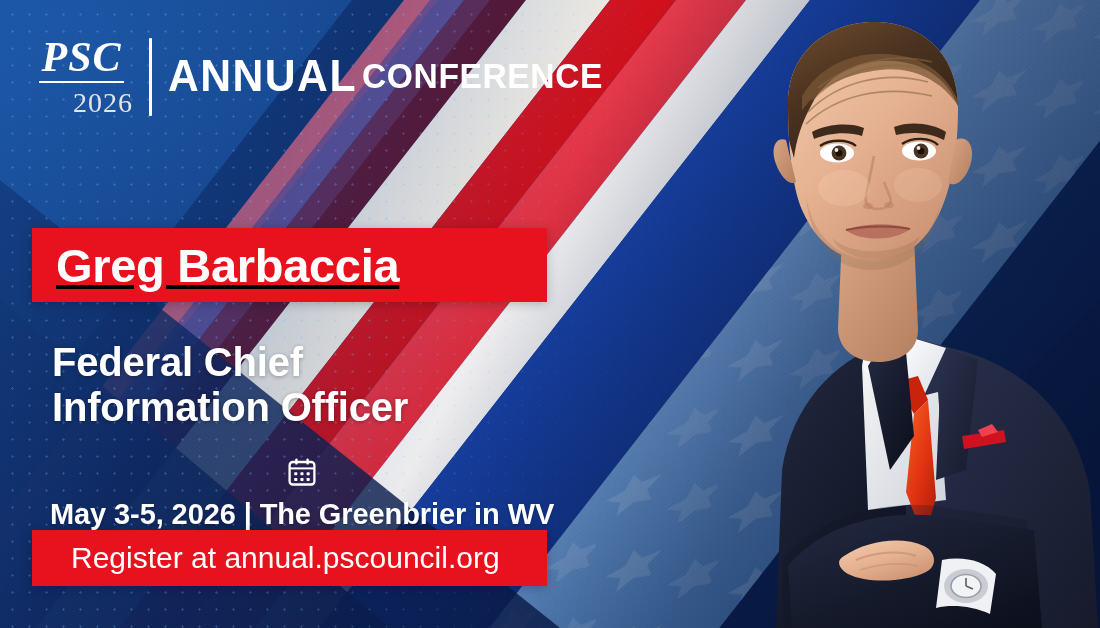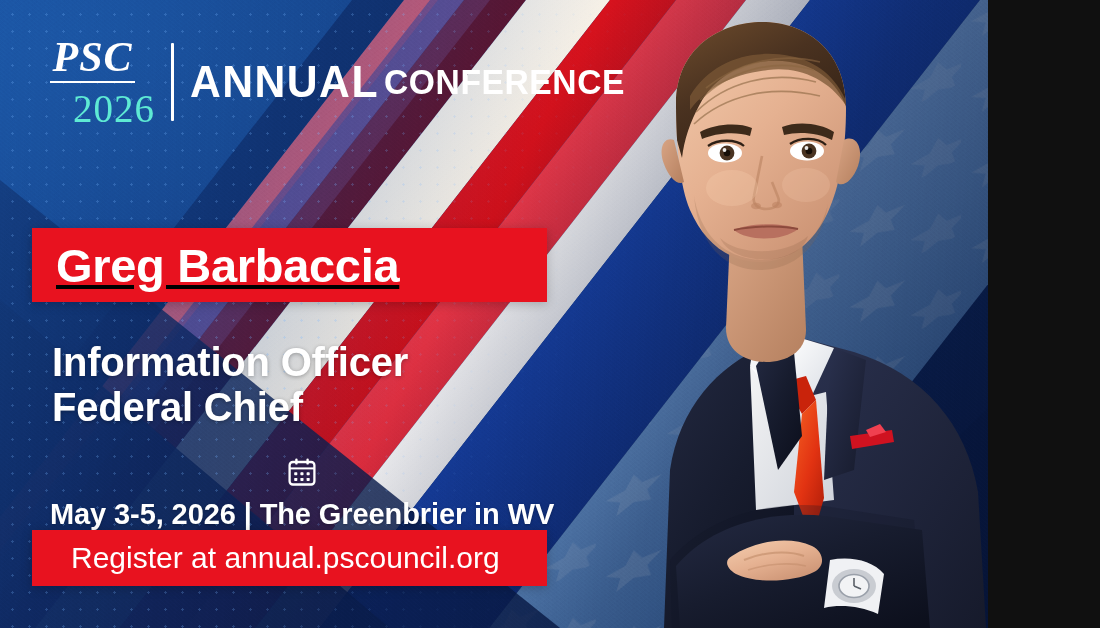--- a/index.html
+++ b/index.html
@@ -1,18 +1,18 @@
 <!DOCTYPE html>
 <html><head>
 <meta charset="utf-8">
 <style>
   html,body{margin:0;padding:0;background:#101010;}
   *{box-sizing:border-box;}
   #poster{
-    position:relative;width:988px;height:628px;overflow:hidden;
+    position:relative;width:1100px;height:628px;overflow:hidden;
     font-family:"Liberation Sans", sans-serif;
     background:#123f86;
   }
 
   
   .bg-base{
     position:absolute;inset:0;
     background:
       radial-gradient(120% 100% at 8% 6%, #1a5099 0%, #154287 38%, #0e2f6d 68%, #0a1f52 100%);
   }
@@ -53,21 +53,21 @@
   
   .logo{position:absolute;left:30px;top:36px;display:flex;align-items:center;gap:16px;}
   .logo-left{display:flex;flex-direction:column;align-items:center;line-height:1;}
   .logo-psc{
     font-family:"Liberation Serif", serif;font-style:italic;font-weight:700;
     font-size:42px;color:#ffffff;letter-spacing:1px;
     padding:0 2px 3px 2px;border-bottom:2.5px solid #ffffff;
   }
   .logo-year{
     font-family:"Liberation Serif", serif;font-weight:400;
-    font-size:39px;color:#5eead4;letter-spacing:1px;margin-top:6px;margin-left:43px;
+    font-size:28px;color:#e5e5e5;letter-spacing:1px;margin-top:6px;margin-left:43px;
   }
   .logo-rule{width:2.5px;height:78px;background:#ffffff;border-radius:1px;}
   .logo-right{display:flex;flex-direction:row;line-height:.97;}
   .logo-annual{
     font-weight:700;font-size:44px;color:#ffffff;letter-spacing:1.5px;
     transform:scaleX(.97);transform-origin:left center;
   }
   .logo-conference{
     font-weight:700;font-size:35px;color:#ffffff;letter-spacing:.6px;margin-top:4px;
     transform:scaleX(.96);transform-origin:left center;
@@ -342,22 +342,22 @@
       <div class="logo-annual">ANNUAL</div>
       <div class="logo-conference">CONFERENCE</div>
     </div>
   </div>
 
   <div class="name-banner">
     <span class="name-text">Greg Barbaccia</span>
   </div>
 
   <div class="title">
+    <div>Federal Chief</div>
     <div>Information Officer</div>
-    <div>Federal Chief</div>
   </div>
 
   <div class="dateline">
     <svg class="cal-icon" viewBox="0 0 30 30" xmlns="http://www.w3.org/2000/svg">
       <rect x="2.6" y="5" width="24.8" height="22.5" rx="3.2" ry="3.2" fill="none" stroke="#ffffff" stroke-width="2.3"></rect>
       <rect x="8.2" y="1.6" width="2.4" height="6" rx="1.2" fill="#ffffff"></rect>
       <rect x="19.4" y="1.6" width="2.4" height="6" rx="1.2" fill="#ffffff"></rect>
       <line x1="2.6" y1="11.4" x2="27.4" y2="11.4" stroke="#ffffff" stroke-width="2"></line>
       <g fill="#ffffff">
         <rect x="7.2" y="15.2" width="3.1" height="3.1" rx=".7"></rect>

